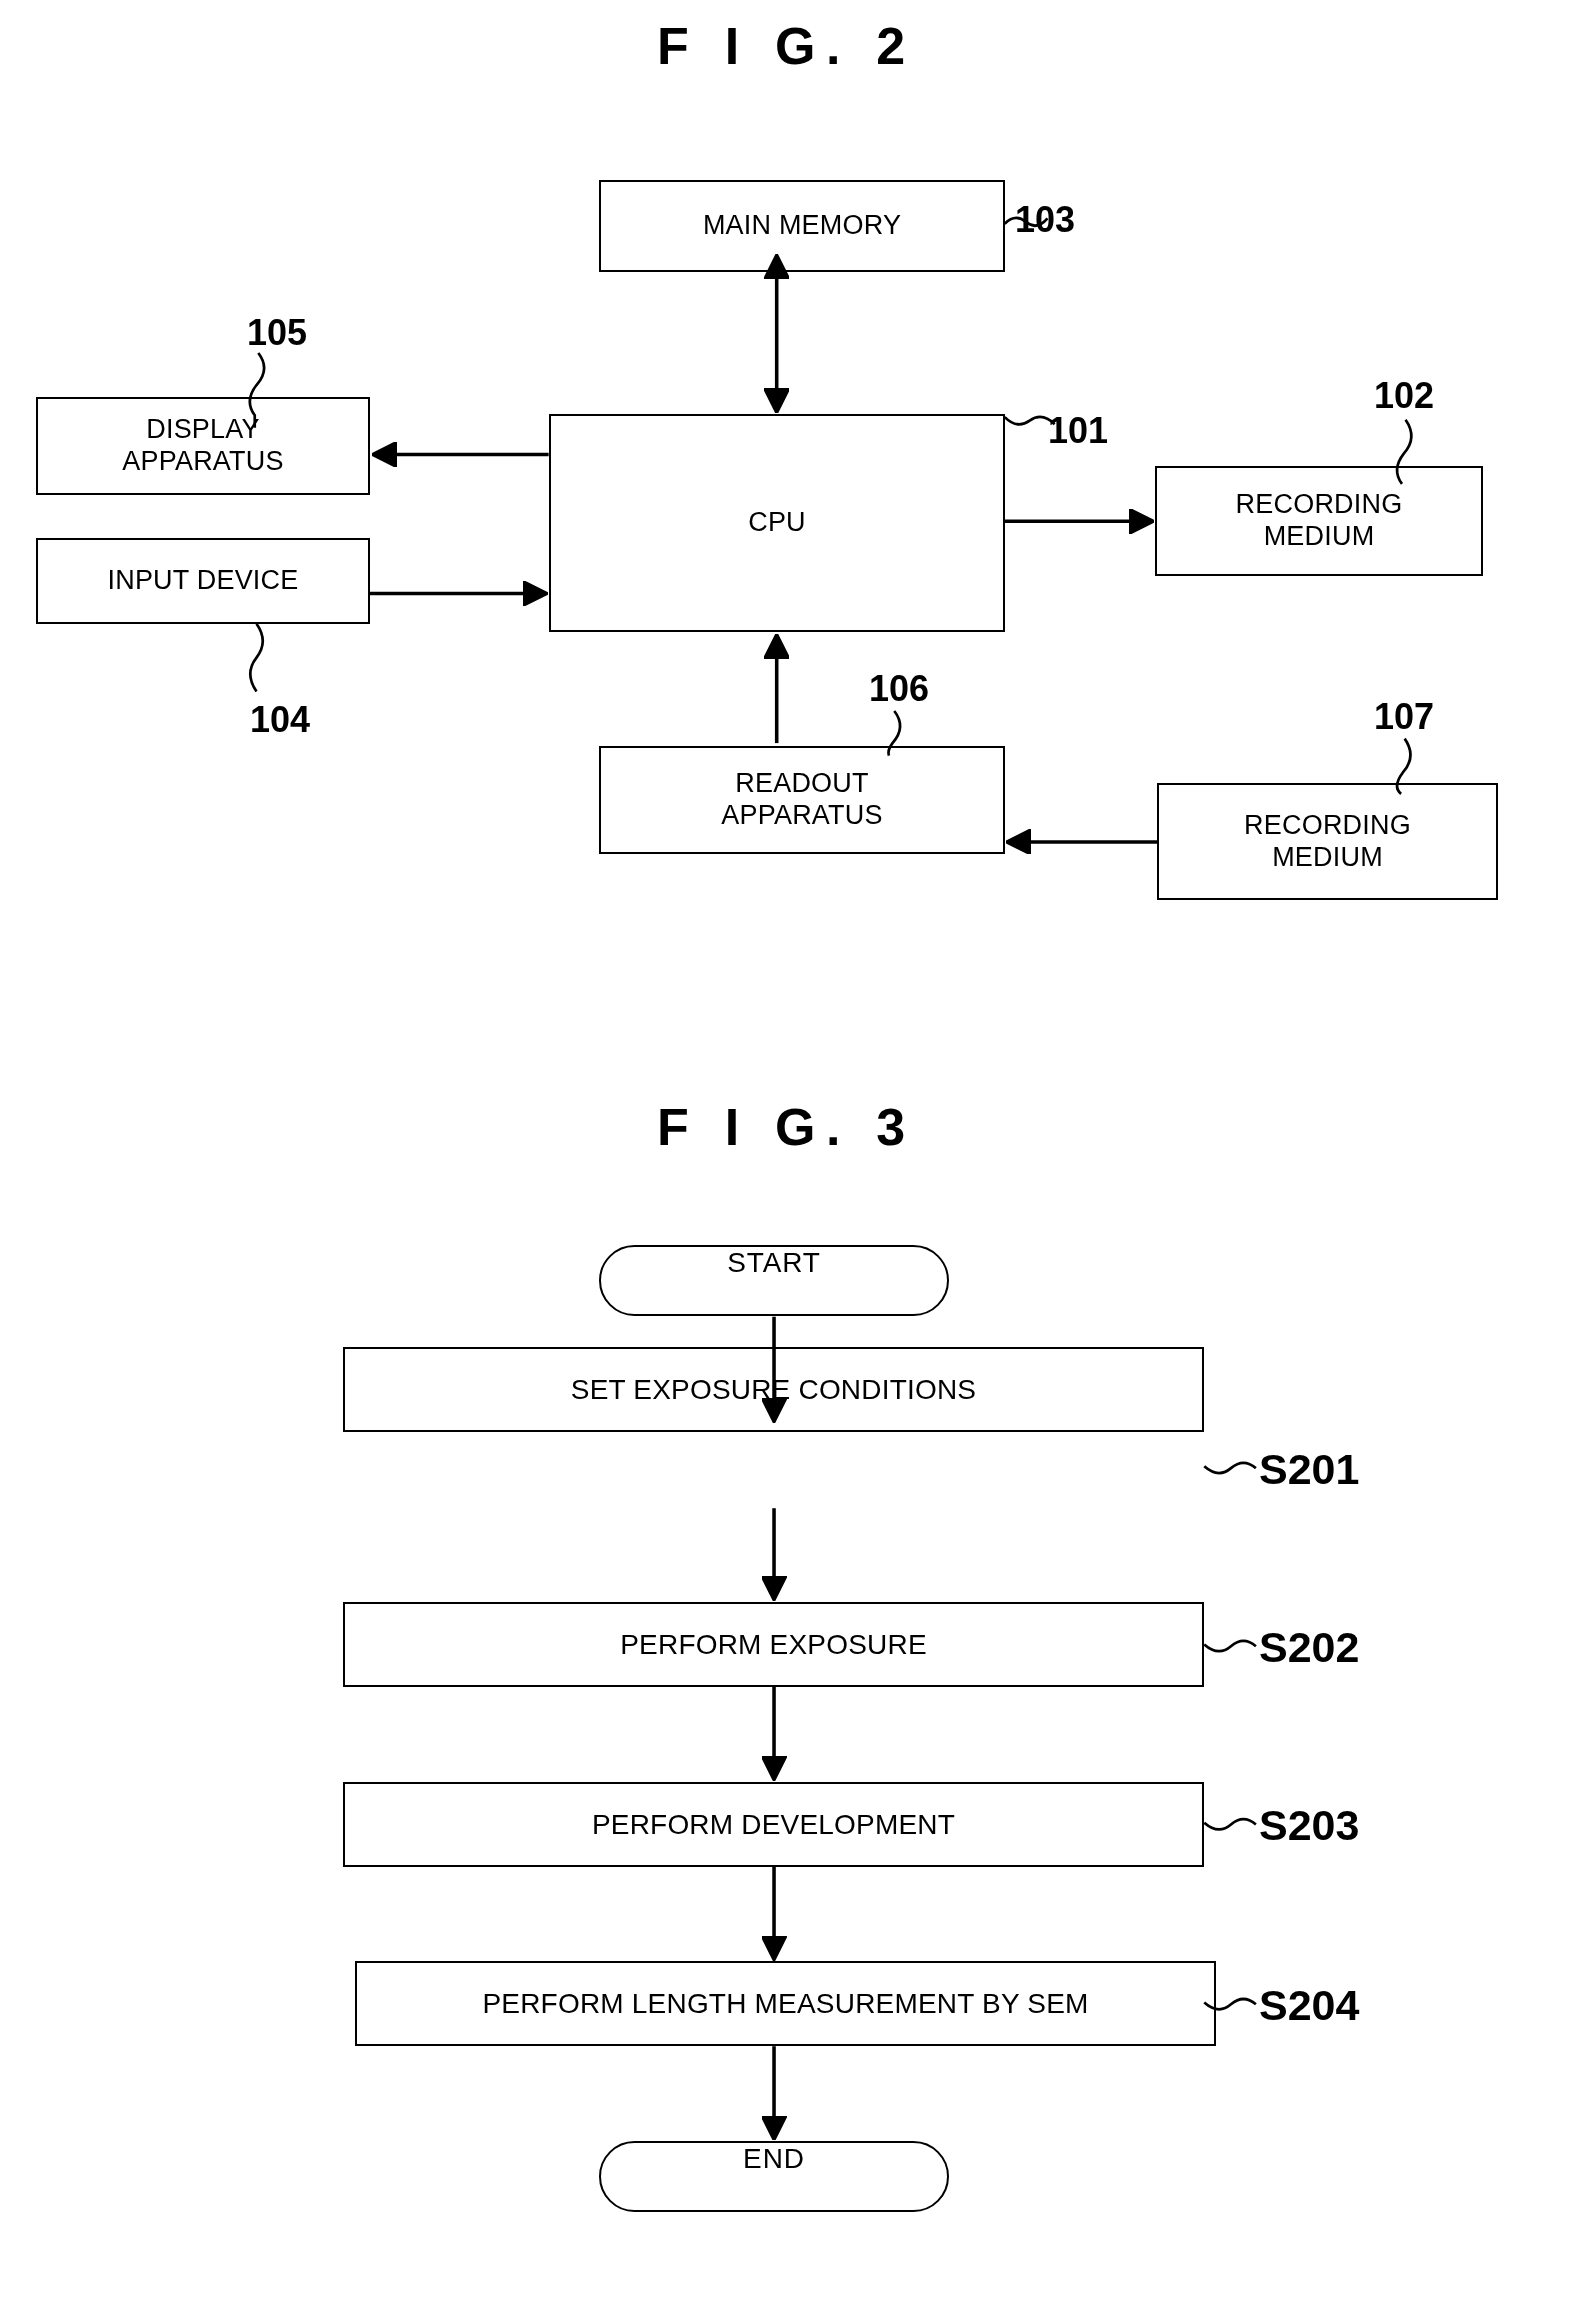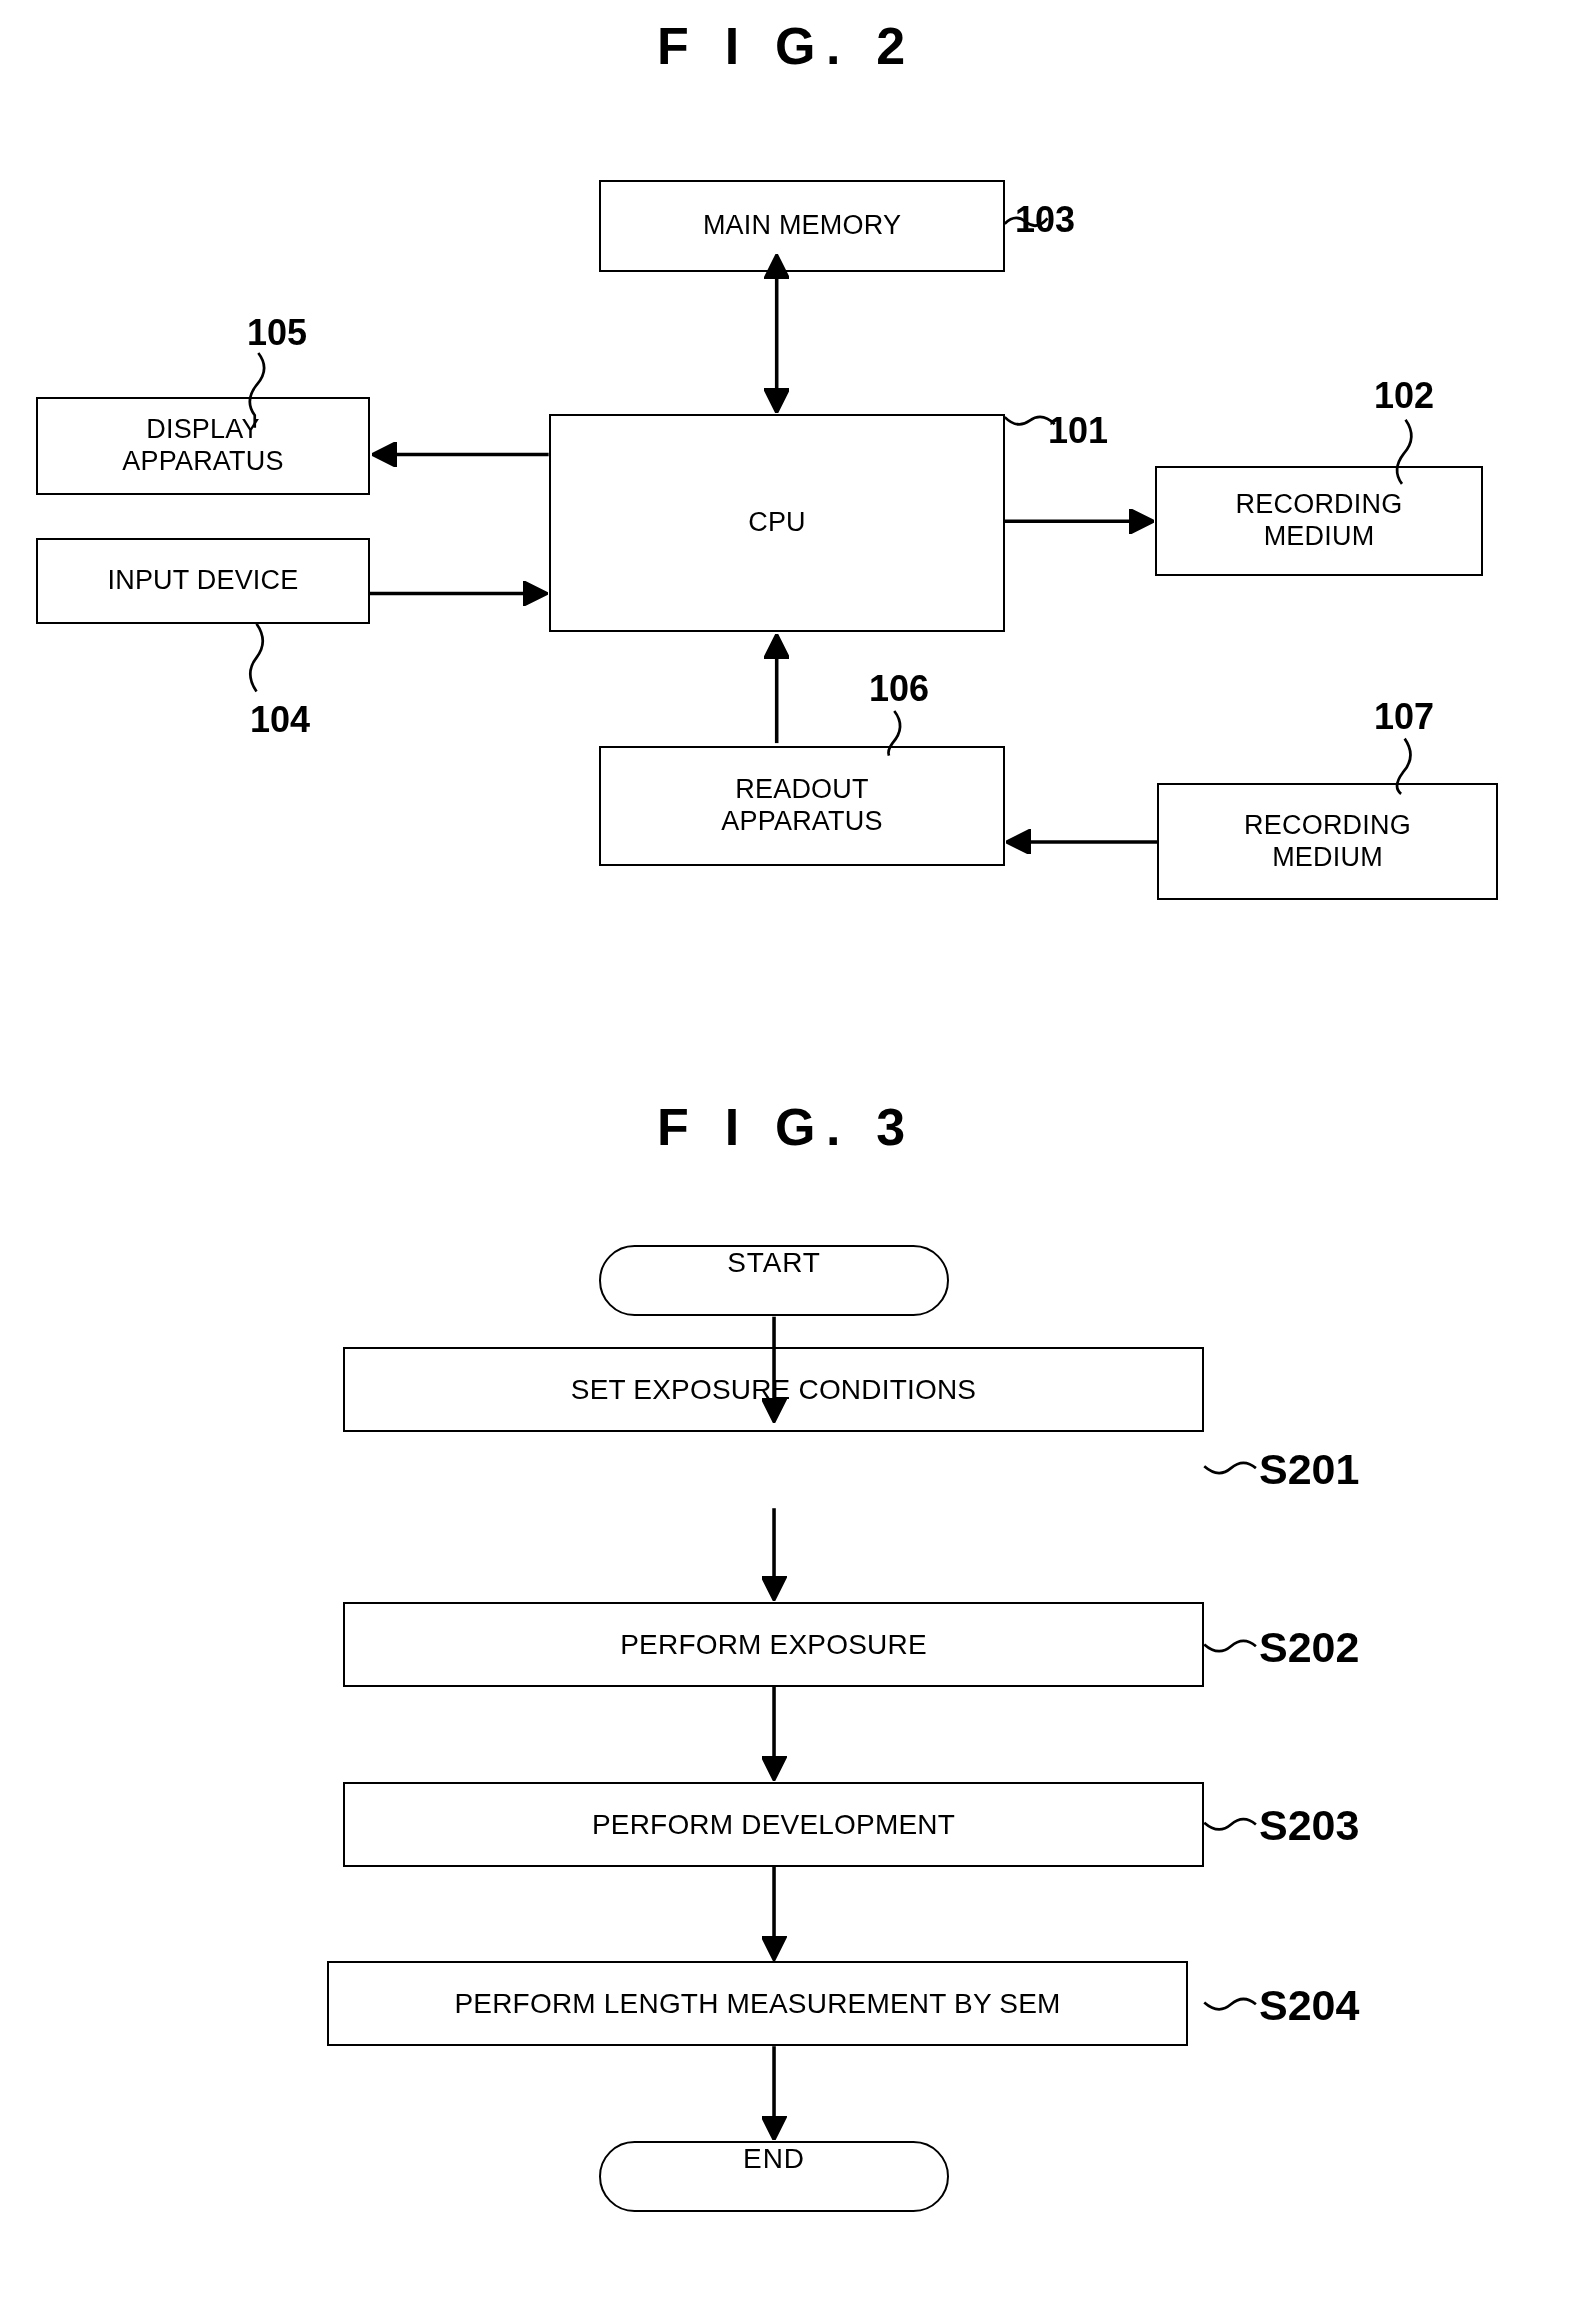--- a/index.html
+++ b/index.html
@@ -118,21 +118,21 @@
     <span class="box-label">INPUT DEVICE</span>
   </div>
   <div class="ref" style="left:250px; top:699px;">104</div>
 
   <div class="box" style="left:1155px; top:466px; width:328px; height:110px;">
     <span class="box-label">RECORDING
 MEDIUM</span>
   </div>
   <div class="ref" style="left:1374px; top:375px;">102</div>
 
-  <div class="box" style="left:599px; top:746px; width:406px; height:120px;">
+  <div class="box" style="left:599px; top:746px; width:406px; height:108px;">
     <span class="box-label">READOUT
 APPARATUS</span>
   </div>
   <div class="ref" style="left:869px; top:668px;">106</div>
 
   <div class="box" style="left:1157px; top:783px; width:341px; height:117px;">
     <span class="box-label">RECORDING
 MEDIUM</span>
   </div>
   <div class="ref" style="left:1374px; top:696px;">107</div>
@@ -151,21 +151,21 @@
   <div class="box" style="left:343px; top:1602px; width:861px; height:85px; font-size:28px;">
     <span class="box-label">PERFORM EXPOSURE</span>
   </div>
   <div class="step-ref" style="left:1259px; top:1623px;">S202</div>
 
   <div class="box" style="left:343px; top:1782px; width:861px; height:85px; font-size:28px;">
     <span class="box-label">PERFORM DEVELOPMENT</span>
   </div>
   <div class="step-ref" style="left:1259px; top:1801px;">S203</div>
 
-  <div class="box" style="left:327px; top:1961px; width:861px; height:85px; font-size:28px;">
+  <div class="box" style="left:355px; top:1961px; width:861px; height:85px; font-size:28px;">
     <span class="box-label">PERFORM LENGTH MEASUREMENT BY SEM</span>
   </div>
   <div class="step-ref" style="left:1259px; top:1981px;">S204</div>
 
   <div class="terminal" style="left:599px; top:2141px; width:350px; height:71px;">
     <span>END</span>
   </div>
 
   <svg class="overlay" viewBox="0 0 1766 2603">
     <defs>

